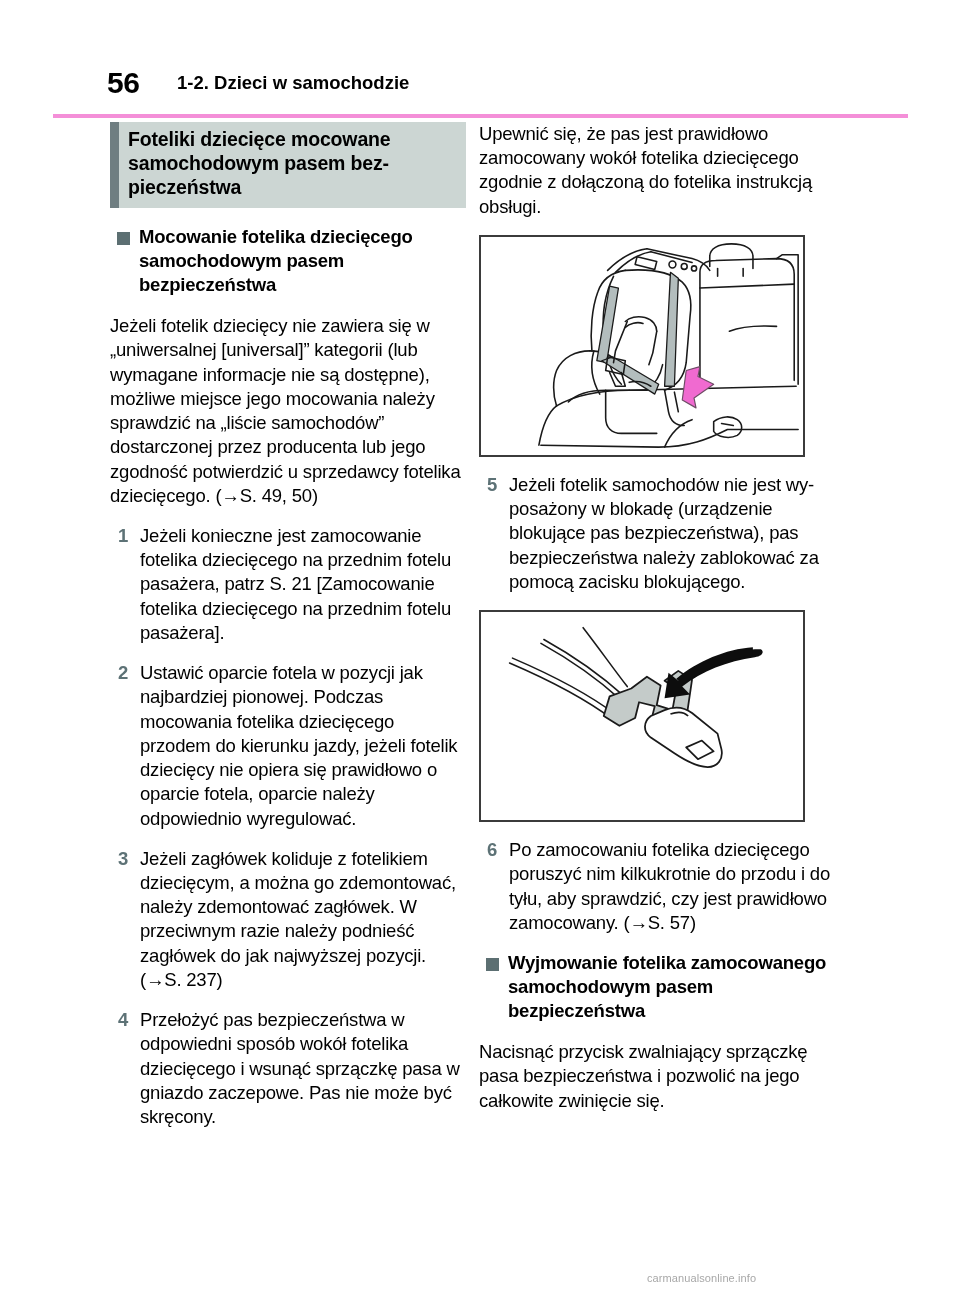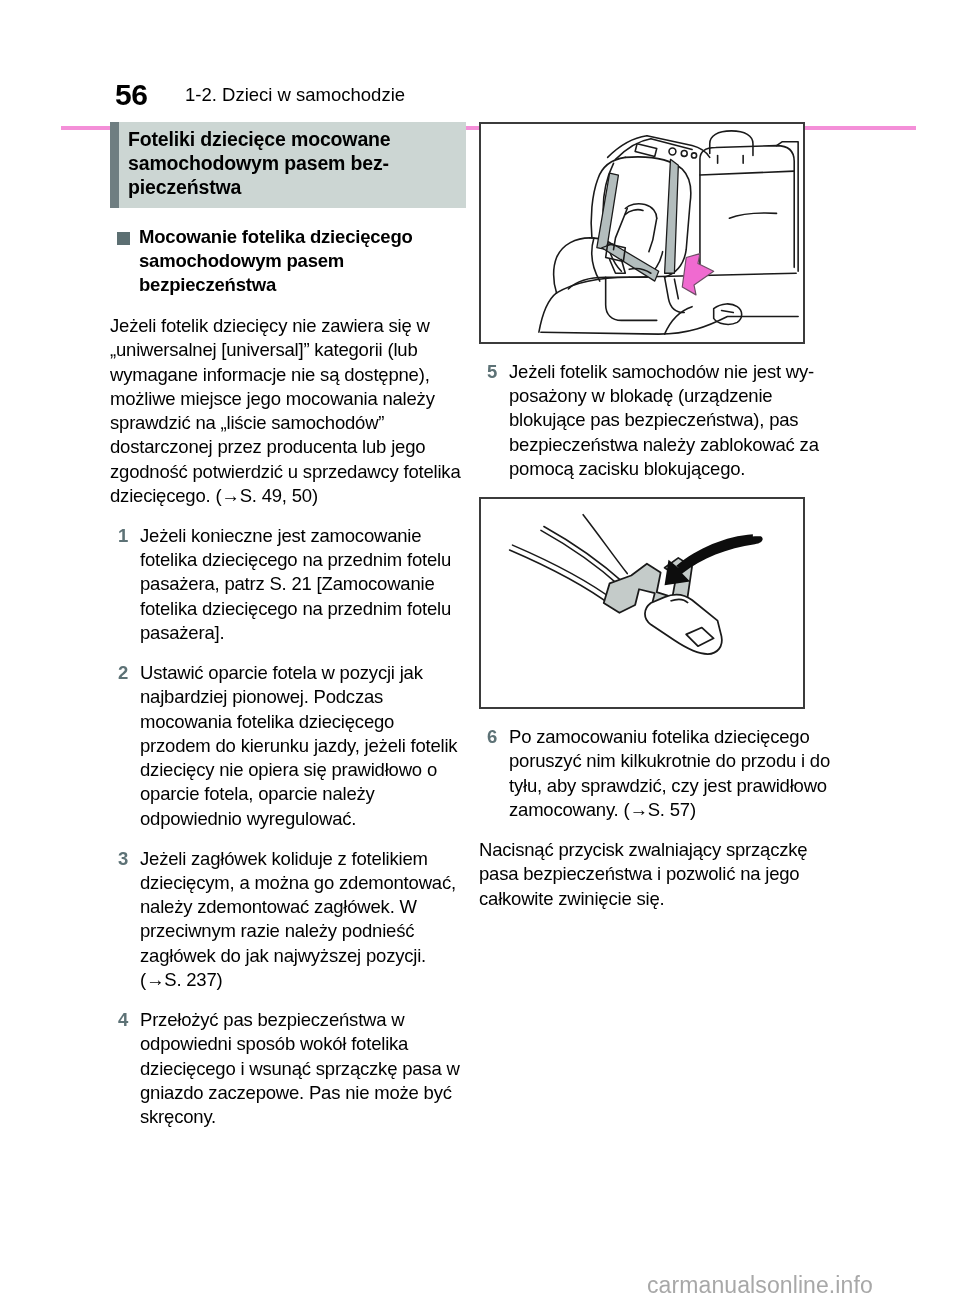--- a/index.html
+++ b/index.html
@@ -12,41 +12,40 @@
     height: 1313px;
     position: relative;
     font-family: "Liberation Sans", sans-serif;
     color: #000000;
     overflow: hidden;
   }
 
   
   .page-header {
     position: absolute;
-    left: 8px;
+    left: 0;
     top: 0;
     width: 796px;
     height: 118px;
-    margin-top: 12px;
   }
   .page-number {
     position: absolute;
     left: 107px;
     top: 68px;
     font-size: 30px;
     font-weight: bold;
     letter-spacing: -0.5px;
     line-height: 1;
   }
   .header-title {
     position: absolute;
     left: 177px;
     top: 74px;
     font-size: 18.5px;
-    font-weight: normal;
+    font-weight: bold;
     line-height: 1;
     text-align: right;
   }
   .header-rule {
     position: absolute;
     left: 53px;
     top: 114px;
     width: 855px;
     height: 4px;
     background: #f48fd8;
@@ -140,21 +139,21 @@
     box-sizing: border-box;
     margin: 0 0 16px 0;
   }
   .figure svg { display: block; width: 100%; height: 100%; }
 
   
   .watermark {
     position: absolute;
     left: 647px;
     top: 1272px;
-    font-size: 23px;
+    font-size: 11px;
     color: #a8a8a8;
     letter-spacing: 0.1px;
   }
 </style>
 </head>
 <body>
 
 <div class="page-header">
   <div class="page-number">56</div>
   <div class="header-title">1-2. Dzieci w samochodzie</div>
@@ -189,20 +188,21 @@
   </div>
   <div class="step">
     <div class="step-num">4</div>
     <div class="step-text">Przełożyć pas bezpieczeństwa w odpowiedni sposób wokół foteli­ka dziecięcego i wsunąć sprzącz­kę pasa w gniazdo zaczepowe. Pas nie może być skręcony.</div>
   </div>
 
 </div>
 
 <div class="col col-right">
 
+  <p class="body">Upewnić się, że pas jest prawidło­wo zamocowany wokół fotelika dziecięcego zgodnie z dołączoną do fotelika instrukcją obsługi.</p>
 
   <div class="figure" style="width:326px;height:222px;">
     <svg viewBox="0 0 326 222" xmlns="http://www.w3.org/2000/svg">
       <g fill="none" stroke="#1a1a1a" stroke-width="1.6" stroke-linejoin="round" stroke-linecap="round">
 
         <path d="M58 212 C 62 190 68 178 76 172"></path>
         <path d="M76 172 C 96 160 120 156 150 156"></path>
 
         <path d="M150 156 L 320 152"></path>
         <path d="M60 212 L 180 214 C 210 214 230 206 250 196 L 322 196"></path>
@@ -309,18 +309,22 @@
         <path d="M276 36 C 248 38 220 50 198 68 L 204 74 C 226 58 250 48 276 44 Z"></path>
       </g>
     </svg>
   </div>
 
   <div class="step">
     <div class="step-num">6</div>
     <div class="step-text">Po zamocowaniu fotelika dziecię­cego poruszyć nim kilkukrotnie do przodu i do tyłu, aby sprawdzić, czy jest prawidłowo zamocowany. (→S. 57)</div>
   </div>
 
+  <div class="sq-heading">
+    <div class="sq-bullet"></div>
+    <div class="sq-heading-text">Wyjmowanie fotelika zamoco­wanego samochodowym pa­sem bezpieczeństwa</div>
+  </div>
 
   <p class="body tight">Nacisnąć przycisk zwalniający sprzączkę pasa bezpieczeństwa i pozwolić na jego całkowite zwinię­cie się.</p>
 
 </div>
 
 <div class="watermark">carmanualsonline.info</div>
 
 </body></html>

